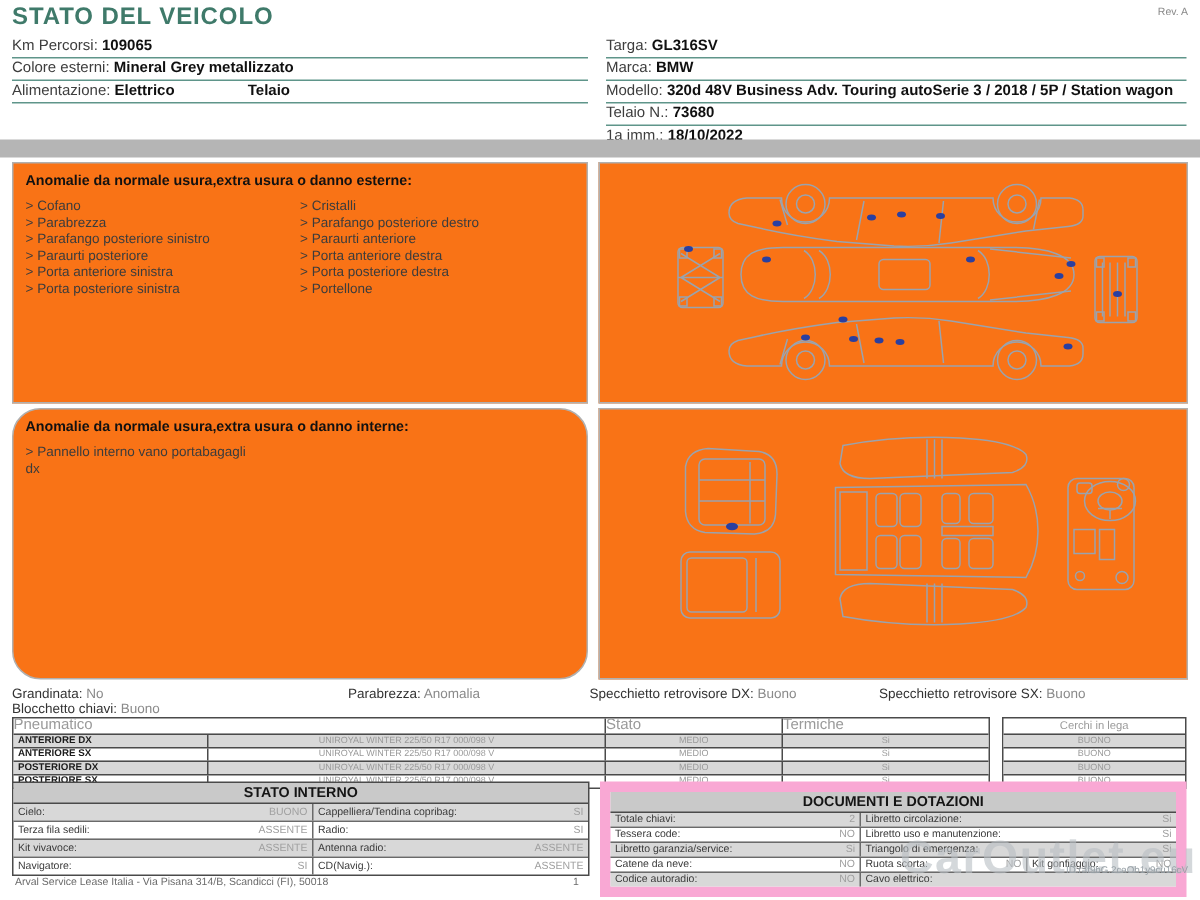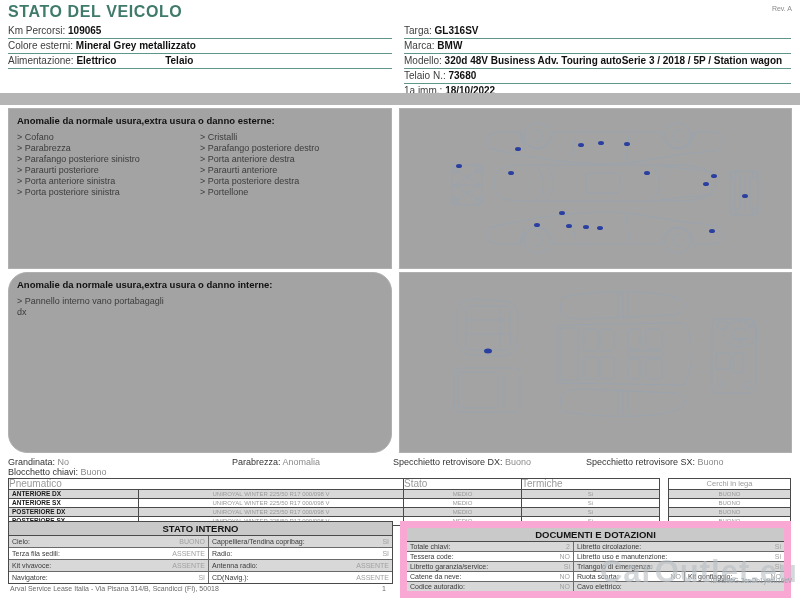--- a/index.html
+++ b/index.html
@@ -10,21 +10,21 @@
   .page-title{left:8px;top:3px;font-size:16px;font-weight:bold;color:#3f7a6a;letter-spacing:.6px;}
   .rev{right:8px;top:5px;font-size:7px;color:#8a8a8a;}
   .hcol-left{left:8px;top:24px;width:384px;}
   .hcol-right{left:404px;top:24px;width:387px;}
   .frow{border-bottom:1px solid #5f958a;padding:1px 0 2px 0;font-size:10px;line-height:11px;}
   .frow .lbl{color:#3d3d3d;}
   .frow .val{font-weight:bold;color:#101010;text-align:right;}
   .frow .val2{font-weight:bold;color:#101010;margin-left:46px;}
   .graybar{left:0;top:93px;width:800px;height:12px;background:#b5b5b5;}
   
-  .panel{border:1px solid #b0b0b0;background:#a3a3a3;box-sizing:border-box;}
+  .panel{border:1px solid #b0b0b0;background:#f97316;box-sizing:border-box;}
   .box-ext-txt{left:8px;top:108px;width:384px;height:161px;padding:6px 8px;}
   .box-ext-img{left:399px;top:108px;width:393px;height:161px;}
   .box-int-txt{left:8px;top:272px;width:384px;height:181px;padding:6px 8px;border-radius:19px;}
   .box-int-img{left:399px;top:272px;width:393px;height:181px;}
   .anom-title{font-size:9.5px;font-weight:bold;color:#111;margin-bottom:6px;}
   .anom-cols{display:flex;}
   .anom-col{width:192px;}
   .anom-item{font-size:9px;line-height:11px;color:#3c3c3c;white-space:nowrap;}
   .anom-wrap{font-size:9px;line-height:11px;color:#3c3c3c;width:150px;}
   
@@ -128,22 +128,22 @@
       <div class="anom-item">&gt; Cofano</div>
       <div class="anom-item">&gt; Parabrezza</div>
       <div class="anom-item">&gt; Parafango posteriore sinistro</div>
       <div class="anom-item">&gt; Paraurti posteriore</div>
       <div class="anom-item">&gt; Porta anteriore sinistra</div>
       <div class="anom-item">&gt; Porta posteriore sinistra</div>
     </div>
     <div class="anom-col">
       <div class="anom-item">&gt; Cristalli</div>
       <div class="anom-item">&gt; Parafango posteriore destro</div>
+      <div class="anom-item">&gt; Paraurti anteriore</div>
       <div class="anom-item">&gt; Porta anteriore destra</div>
-      <div class="anom-item">&gt; Paraurti anteriore</div>
       <div class="anom-item">&gt; Porta posteriore destra</div>
       <div class="anom-item">&gt; Portellone</div>
     </div>
   </div>
 </div>
 
 <div class="abs panel box-ext-img">
   <svg width="391" height="159" viewBox="0 0 391 159">
     <g stroke="#9aa3ae" fill="none" stroke-width="1">
 

